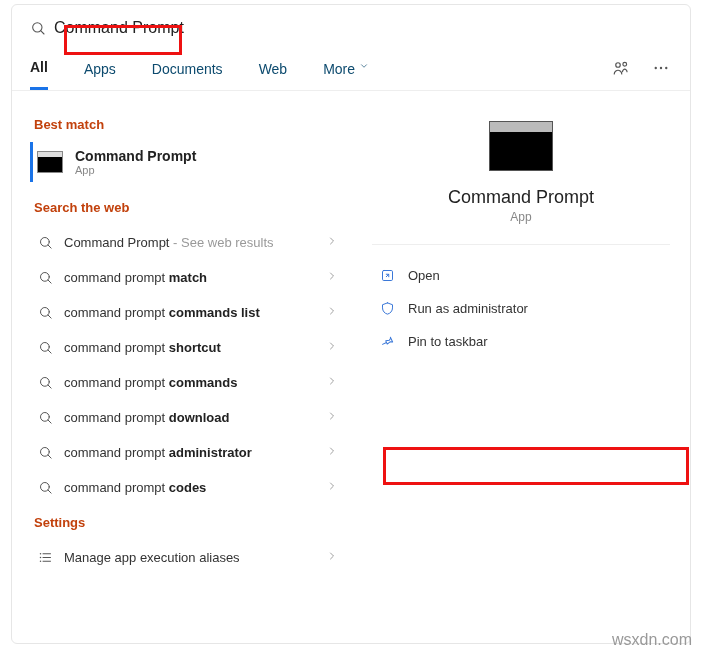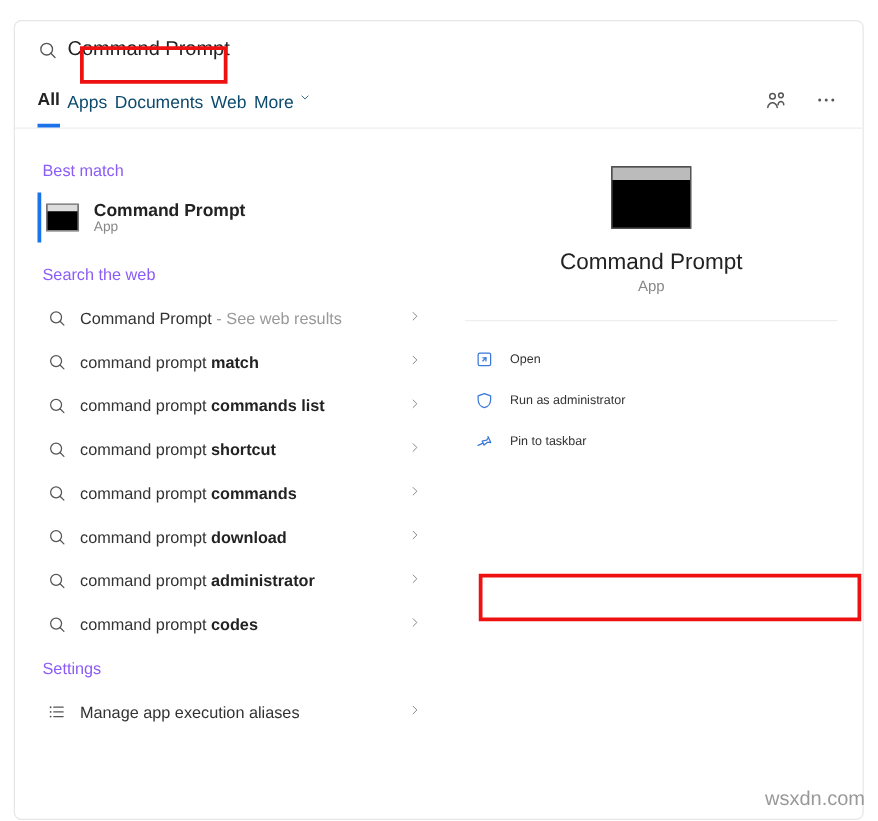--- a/index.html
+++ b/index.html
@@ -11,21 +11,21 @@
     width: 702px;
     height: 657px;
     overflow: hidden;
     position: relative;
   }
   .window {
     border: 1px solid #e6e6e6;
     border-radius: 6px;
     width: 680px;
     height: 640px;
-    margin: 16px auto;
+    margin: 4px auto;
     position: relative;
     background: #fff;
     overflow: hidden;
   }
   
   .search-row {
     display:flex;
     align-items:center;
     gap:8px;
     padding: 14px 18px 10px 18px;
@@ -42,21 +42,21 @@
   }
   .hl-search { top:20px; left:52px; width:118px; height:30px; }
   .hl-pin { top:442px; left:371px; width:306px; height:38px; }
 
   
   .tabs-row {
     display:flex;
     align-items:center;
     padding: 4px 18px 0 18px;
     border-bottom: 1px solid #eee;
-    gap: 6px;
+    gap: 36px;
     position:relative;
   }
   .tab {
     font-size:14px;
     color:#0c4a6e;
     padding: 8px 0 12px 0;
     cursor:pointer;
   }
   .tab.active {
     color:#222;
@@ -79,22 +79,22 @@
     padding: 16px 4px 0 18px;
     overflow:auto;
   }
   .right-col {
     flex:1;
     padding: 30px 20px 0 20px;
   }
 
   .section-title {
     font-size:13px;
-    font-weight:400;
-    color:#8b5cf6;
+    font-weight:700;
+    color:#c2410c;
     padding: 10px 0 10px 4px;
   }
 
   
   .best-item {
     display:flex;
     align-items:center;
     gap:12px;
     padding:6px 4px;
     border-left: 3px solid #1a73e8;
@@ -135,21 +135,21 @@
   }
   .preview-title { font-size:18px; color:#222; }
   .preview-sub { font-size:12px; color:#888; margin-top:2px; }
 
   .actions { padding-top:14px; }
   .action-item {
     display:flex;
     align-items:center;
     gap:12px;
     padding:9px 6px;
-    font-size:10px;
+    font-size:13px;
     color:#333;
     cursor:pointer;
   }
   .action-item .aicon { width:18px; display:flex; justify-content:center; color:#3b78d8; }
 
   .watermark {
     position:absolute;
     bottom:8px; right:10px;
     font-size:16px; color:#999;
   }

